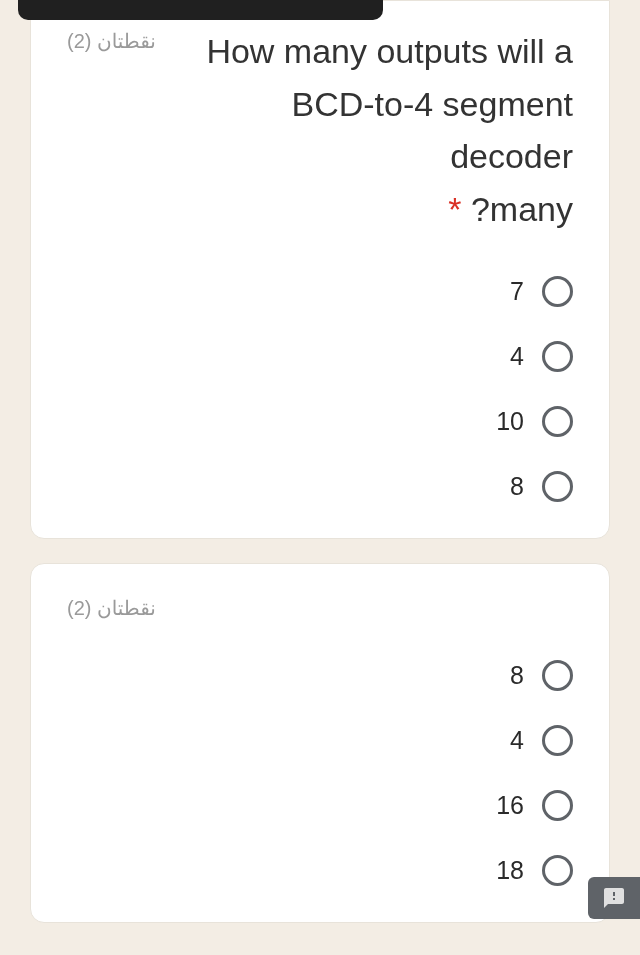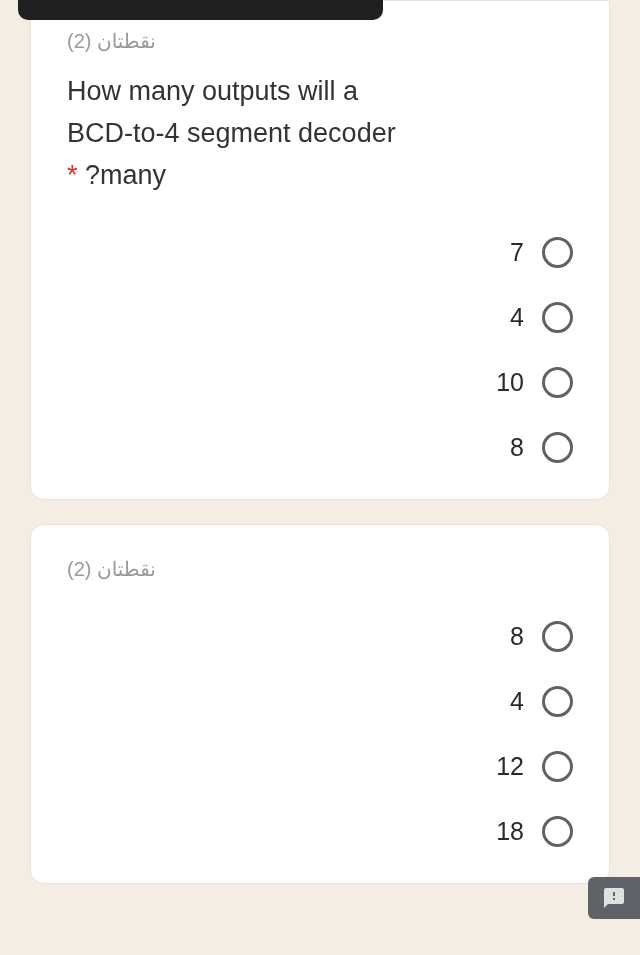--- a/index.html
+++ b/index.html
@@ -35,35 +35,36 @@
       margin-top: 0;
       border-top-left-radius: 0;
       border-top-right-radius: 0;
       padding-top: 24px;
     }
     .card2 {
       margin-top: 24px;
     }
     .question-header {
       display: flex;
-      flex-direction: column;
+      flex-direction: row;
       align-items: flex-start;
       gap: 18px;
     }
     .points {
       color: #9a9a9a;
       font-size: 20px;
       white-space: nowrap;
       padding-top: 4px;
       direction: rtl;
     }
     .question-text {
       flex: 1;
+      text-align: right;
       color: #333;
-      font-size: 27px;
+      font-size: 34px;
       line-height: 1.55;
       direction: ltr;
     }
     .required {
       color: #d93025;
     }
     .options {
       margin-top: 40px;
       display: flex;
       flex-direction: column;
@@ -149,21 +150,21 @@
   <div class="options">
     <div class="option-row">
       <span class="option-label">8</span>
       <span class="radio"></span>
     </div>
     <div class="option-row">
       <span class="option-label">4</span>
       <span class="radio"></span>
     </div>
     <div class="option-row">
-      <span class="option-label">12</span>
+      <span class="option-label">16</span>
       <span class="radio"></span>
     </div>
     <div class="option-row">
       <span class="option-label">18</span>
       <span class="radio"></span>
     </div>
   </div>
 </div>
 
 <div class="feedback-btn">

